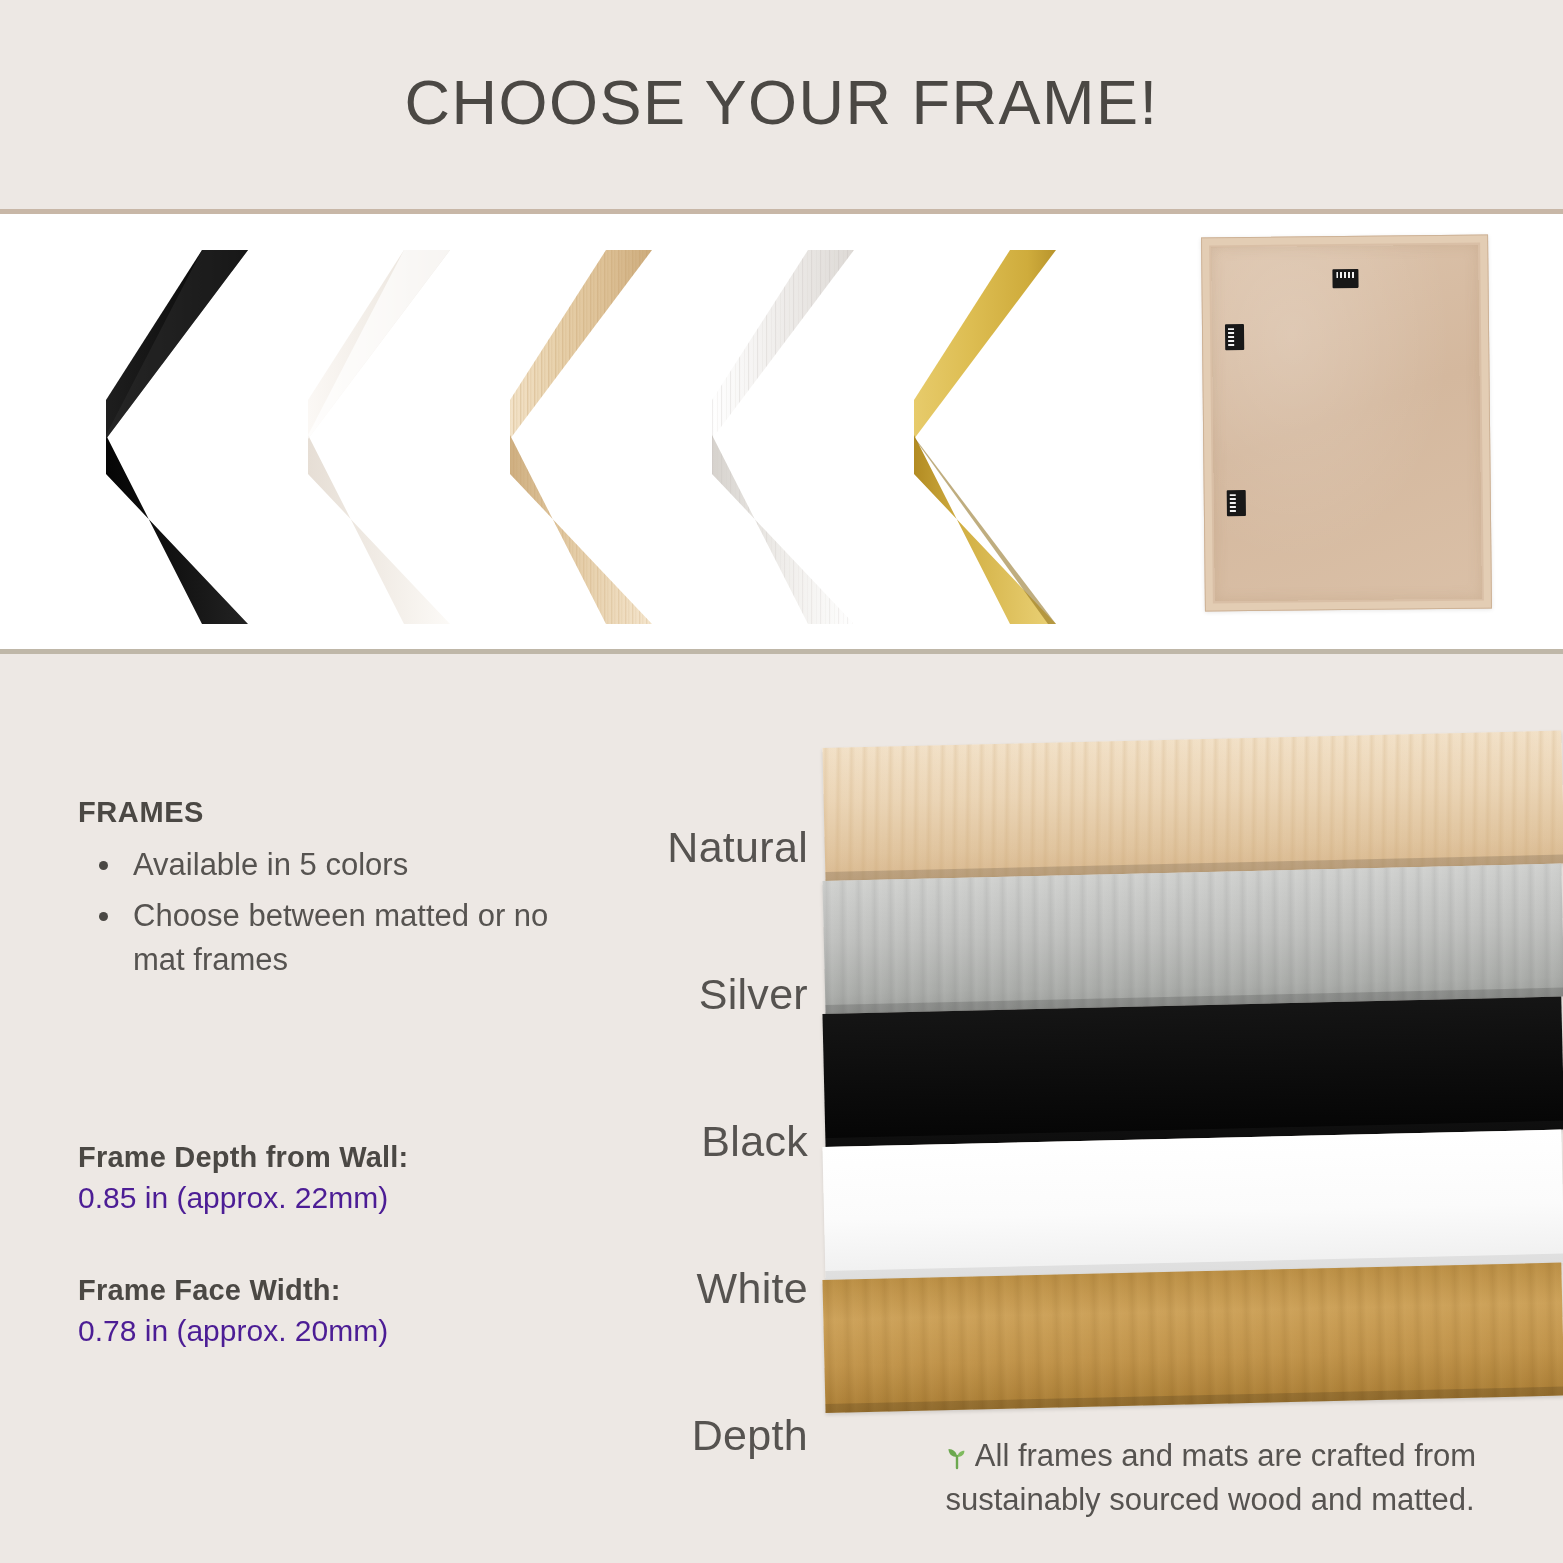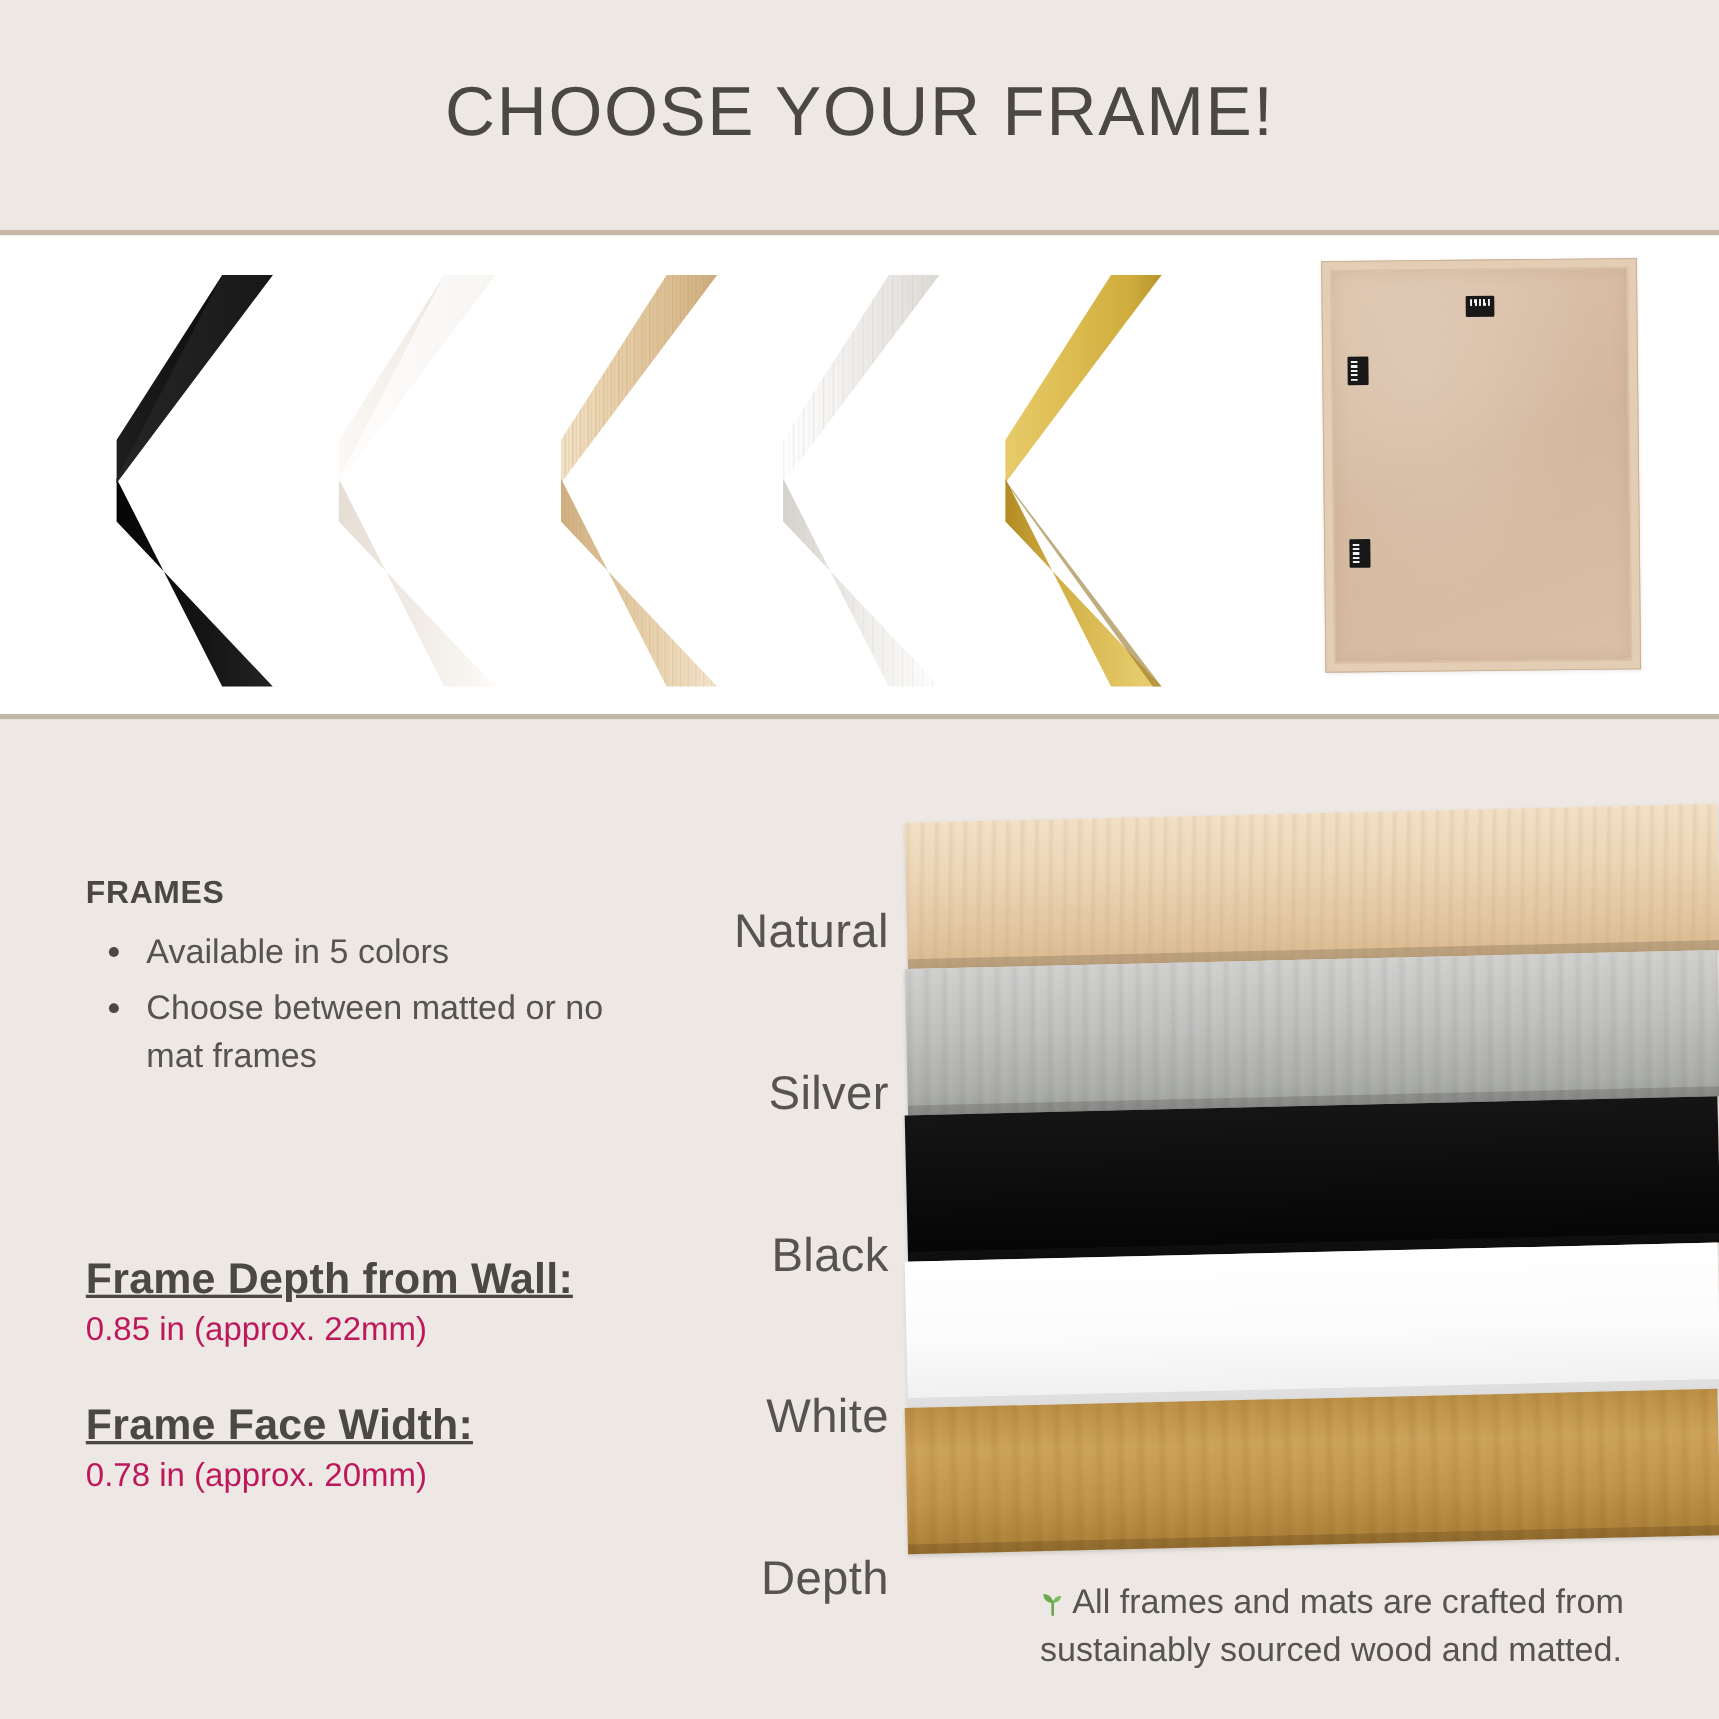--- a/index.html
+++ b/index.html
@@ -167,31 +167,30 @@
     width: 9px;
     height: 9px;
     border-radius: 50%;
     background: #4B4844;
   }
 
   .spec-block { position: absolute; left: 78px; width: 520px; }
   .spec-1 { top: 487px; }
   .spec-2 { top: 620px; }
   .spec-label {
-    font-size: 39px;
+    font-size: 29px;
     font-weight: bold;
     color: #4B4844;
     margin-bottom: 7px;
     letter-spacing: 0.2px;
-    text-decoration: underline;
   }
   .spec-value {
     font-size: 30px;
     font-weight: 300;
-    color: #be185d;
+    color: #4c1d95;
   }
 
   
   .labels-col {
     position: absolute;
     left: 580px;
     top: 120px;
     width: 228px;
     text-align: right;
   }

